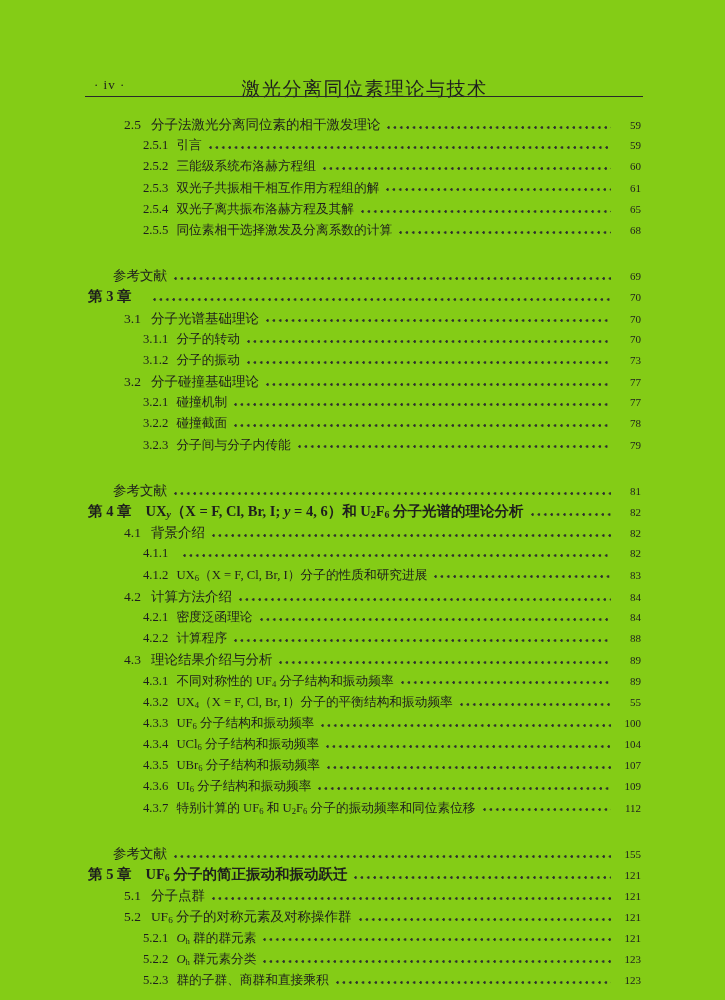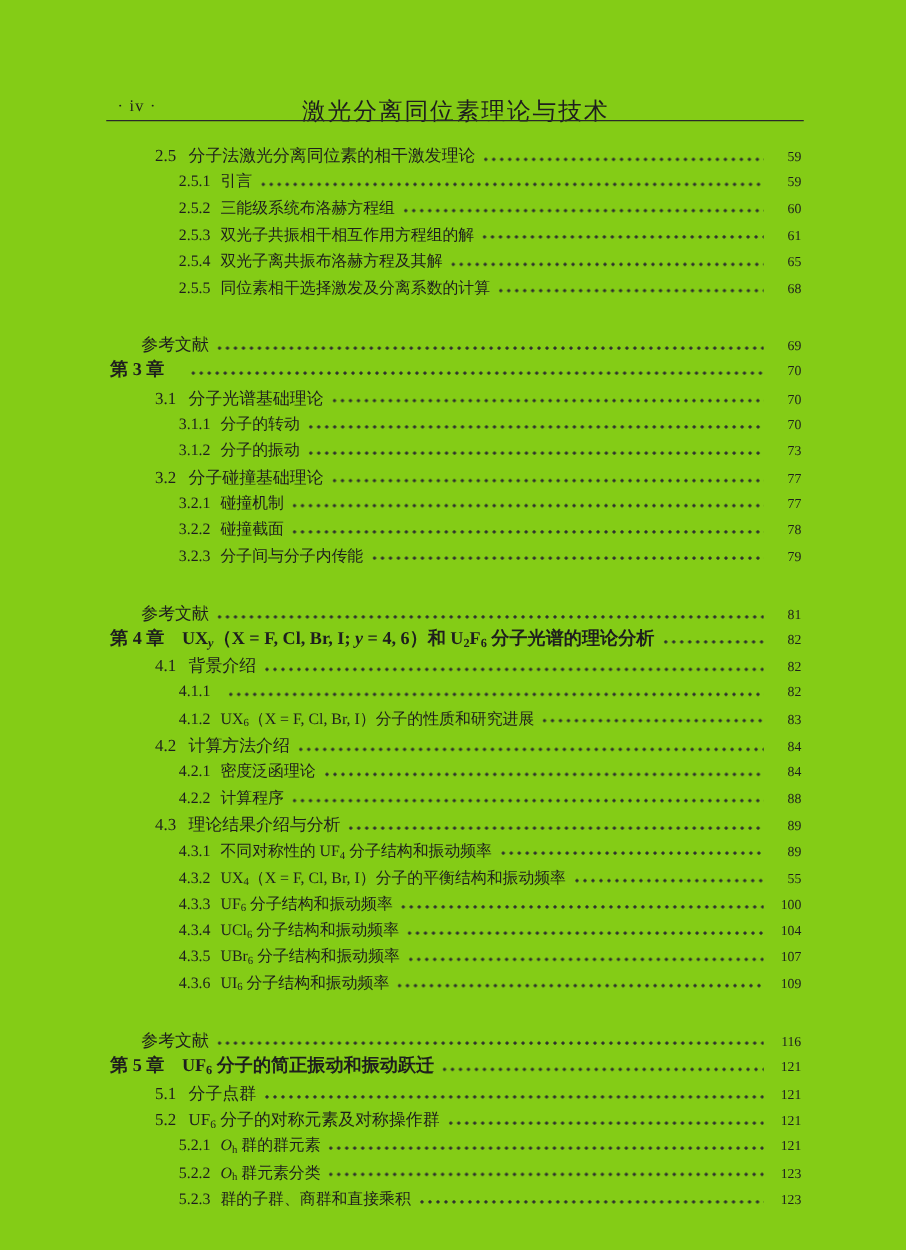--- a/index.html
+++ b/index.html
@@ -272,25 +272,31 @@
     <span class="title">UBr<sub>6</sub> 分子结构和振动频率</span>
     <span class="leader"></span>
     <span class="pnum">107</span>
   </div>
       <div class="row subsection">
     <span class="label">4.3.6</span>
     <span class="title">UI<sub>6</sub> 分子结构和振动频率</span>
     <span class="leader"></span>
     <span class="pnum">109</span>
   </div>
+      <div class="row subsection">
+    <span class="label">4.3.7</span>
+    <span class="title">特别计算的 UF<sub>6</sub> 和 U<sub>2</sub>F<sub>6</sub> 分子的振动频率和同位素位移</span>
+    <span class="leader"></span>
+    <span class="pnum">112</span>
+  </div>
       <div class="row ref">
 
     <span class="title">参考文献</span>
     <span class="leader"></span>
-    <span class="pnum">116</span>
+    <span class="pnum">155</span>
   </div>
       <div class="row chapter">
     <span class="label">第 5 章</span>
     <span class="title">UF<sub>6</sub> 分子的简正振动和振动跃迁</span>
     <span class="leader"></span>
     <span class="pnum">121</span>
   </div>
       <div class="row section">
     <span class="label">5.1</span>
     <span class="title">分子点群</span>

